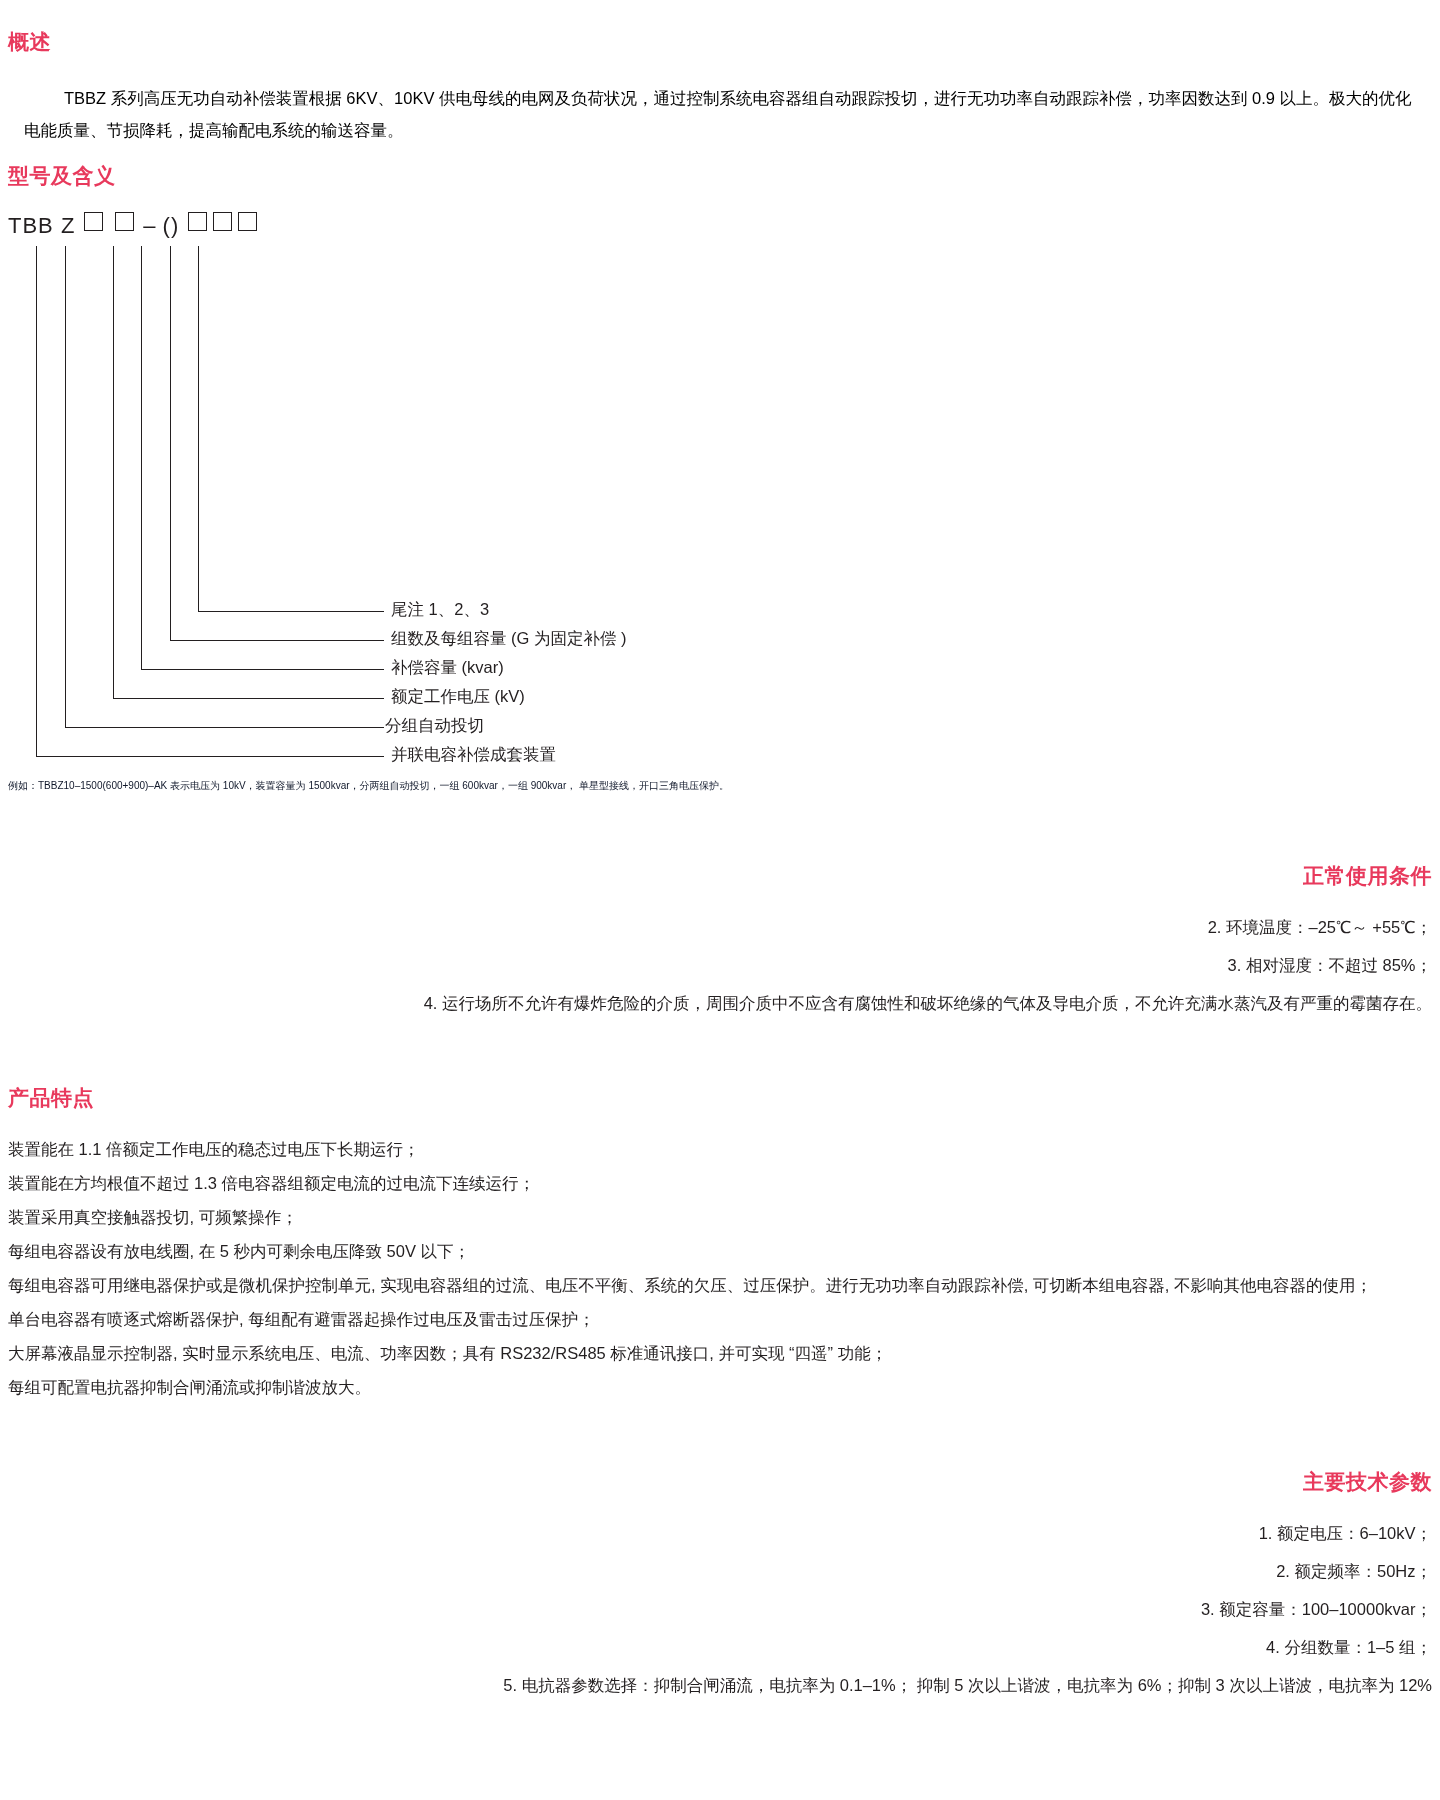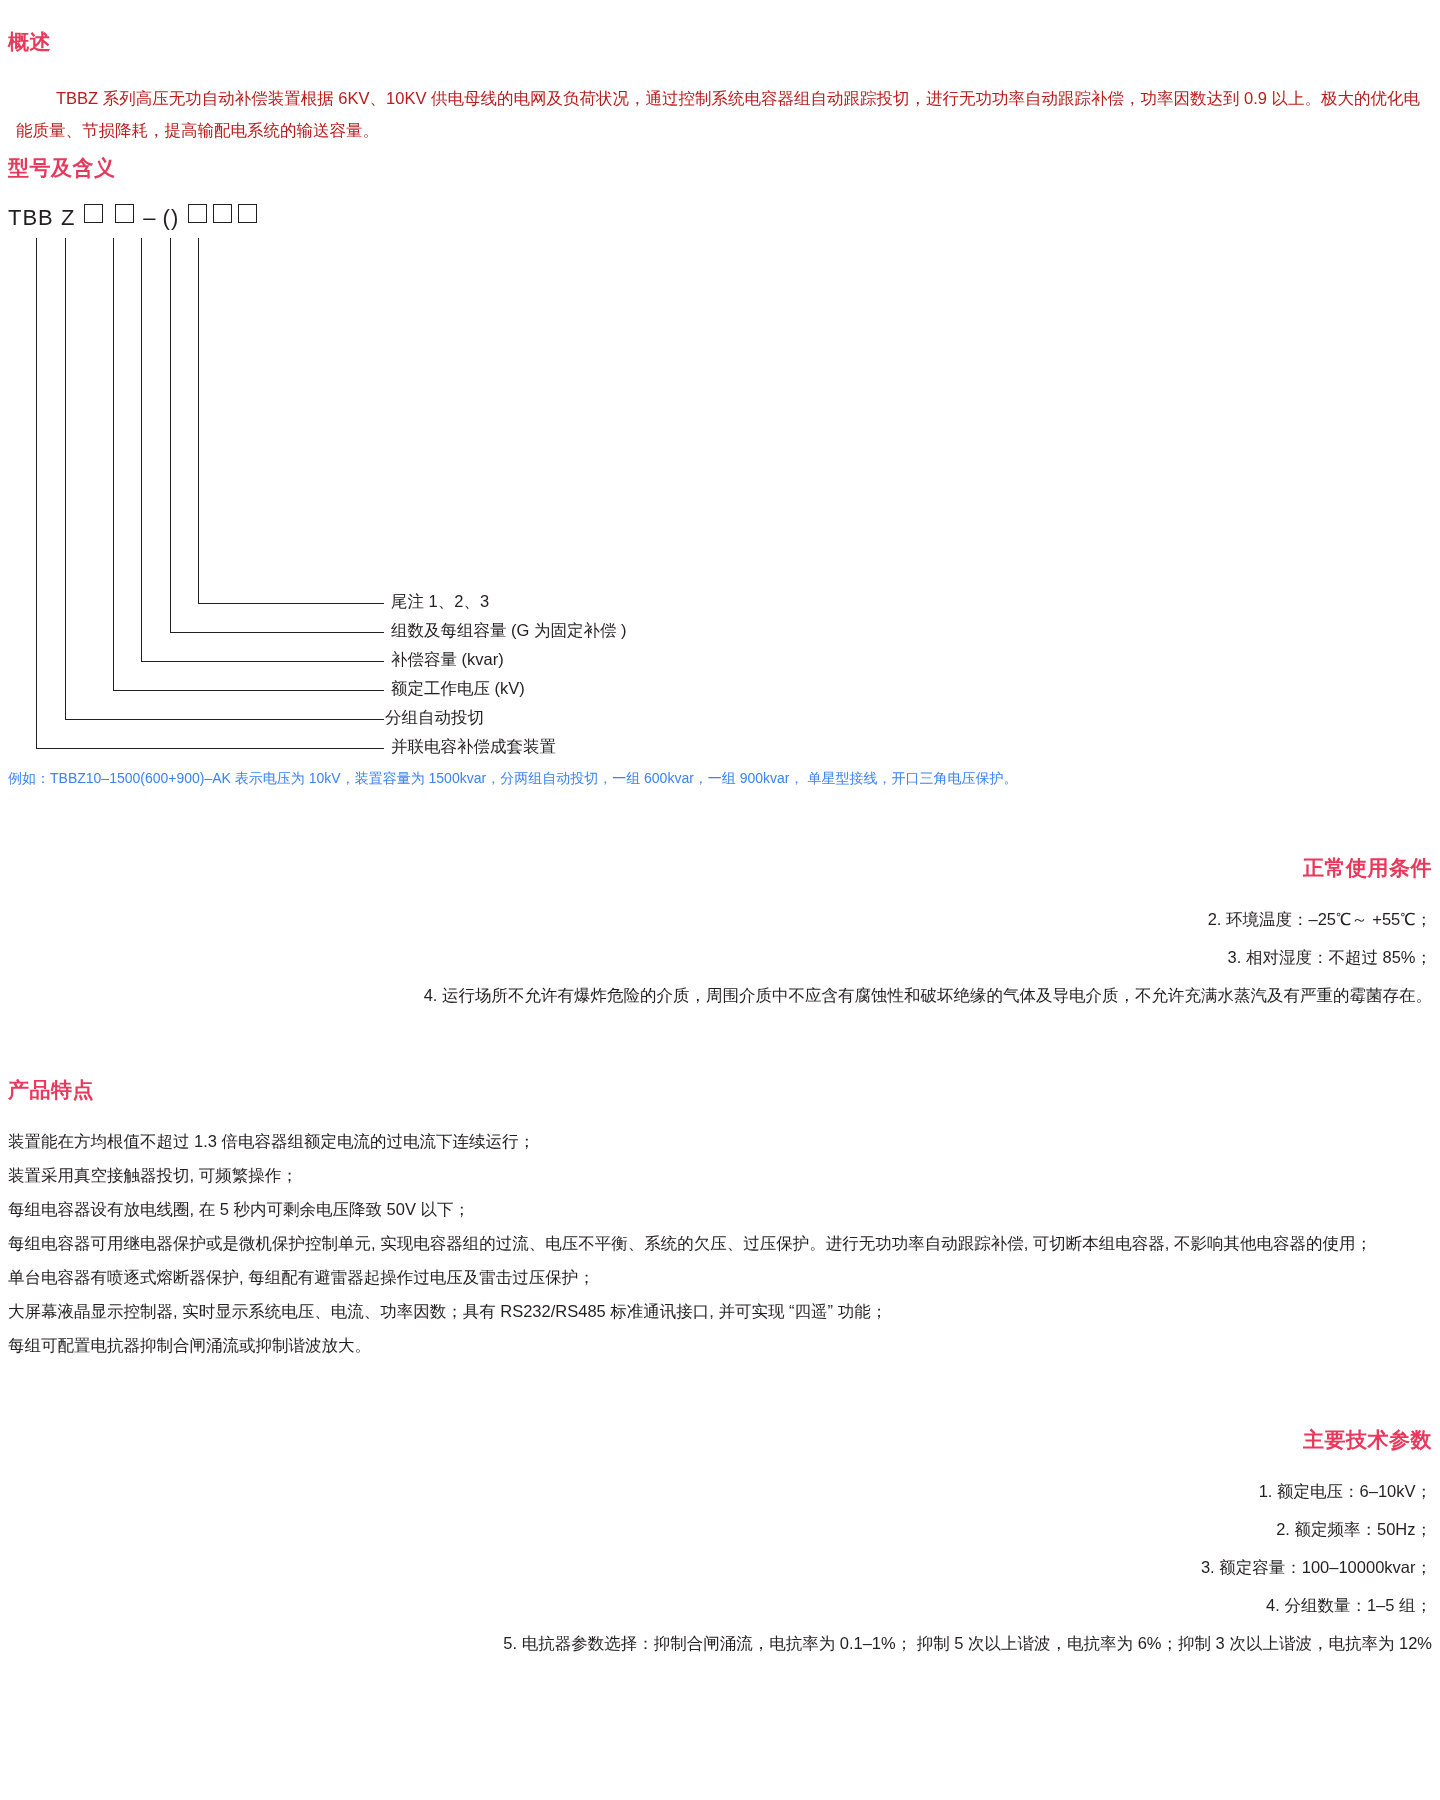--- a/index.html
+++ b/index.html
@@ -33,22 +33,22 @@
     color: #e8395c;
     font-size: 21px;
     font-weight: bold;
     margin: 0;
     letter-spacing: 0.5px;
   }
 
   .para {
     font-size: 16.5px;
     line-height: 32px;
-    color: #b91c1c;
-    margin: 8px;
+    color: #000000;
+    margin: 16px;
   }
   .para.indent {
     text-indent: 40px;
   }
 
   
   .sec-overview { margin-top: 8px; }
   .sec-overview .body { margin-top: 26px; }
 
   .sec-model { }
@@ -107,23 +107,23 @@
   }
   .leader-label {
     position: absolute;
     font-size: 16.5px;
     color: #231f20;
     white-space: nowrap;
     text-align: center;
   }
 
   .example-line {
-    font-size: 14px;
+    font-size: 10px;
     line-height: 28px;
-    color: #3b82f6;
+    color: #0f172a;
     margin-top: 4px;
   }
 </style>
 </head>
 <body>
 
 <div class="page">
   <div class="content">
 
     <section class="sec-overview">
@@ -171,20 +171,21 @@
       <div class="body">
         <div class="list-line">2. 环境温度：–25℃～ +55℃；</div>
         <div class="list-line">3. 相对湿度：不超过 85%；</div>
         <div class="list-line">4. 运行场所不允许有爆炸危险的介质，周围介质中不应含有腐蚀性和破坏绝缘的气体及导电介质，不允许充满水蒸汽及有严重的霉菌存在。</div>
       </div>
     </section>
 
     <section class="sec-features">
       <h2 class="section-title">产品特点</h2>
       <div class="body">
+        <div class="feat-line">装置能在 1.1 倍额定工作电压的稳态过电压下长期运行；</div>
         <div class="feat-line">装置能在方均根值不超过 1.3 倍电容器组额定电流的过电流下连续运行；</div>
         <div class="feat-line">装置采用真空接触器投切, 可频繁操作；</div>
         <div class="feat-line">每组电容器设有放电线圈, 在 5 秒内可剩余电压降致 50V 以下；</div>
         <div class="feat-line">每组电容器可用继电器保护或是微机保护控制单元, 实现电容器组的过流、电压不平衡、系统的欠压、过压保护。进行无功功率自动跟踪补偿, 可切断本组电容器, 不影响其他电容器的使用；</div>
         <div class="feat-line">单台电容器有喷逐式熔断器保护, 每组配有避雷器起操作过电压及雷击过压保护；</div>
         <div class="feat-line">大屏幕液晶显示控制器, 实时显示系统电压、电流、功率因数；具有 RS232/RS485 标准通讯接口, 并可实现 “四遥” 功能；</div>
         <div class="feat-line">每组可配置电抗器抑制合闸涌流或抑制谐波放大。</div>
       </div>
     </section>
 

